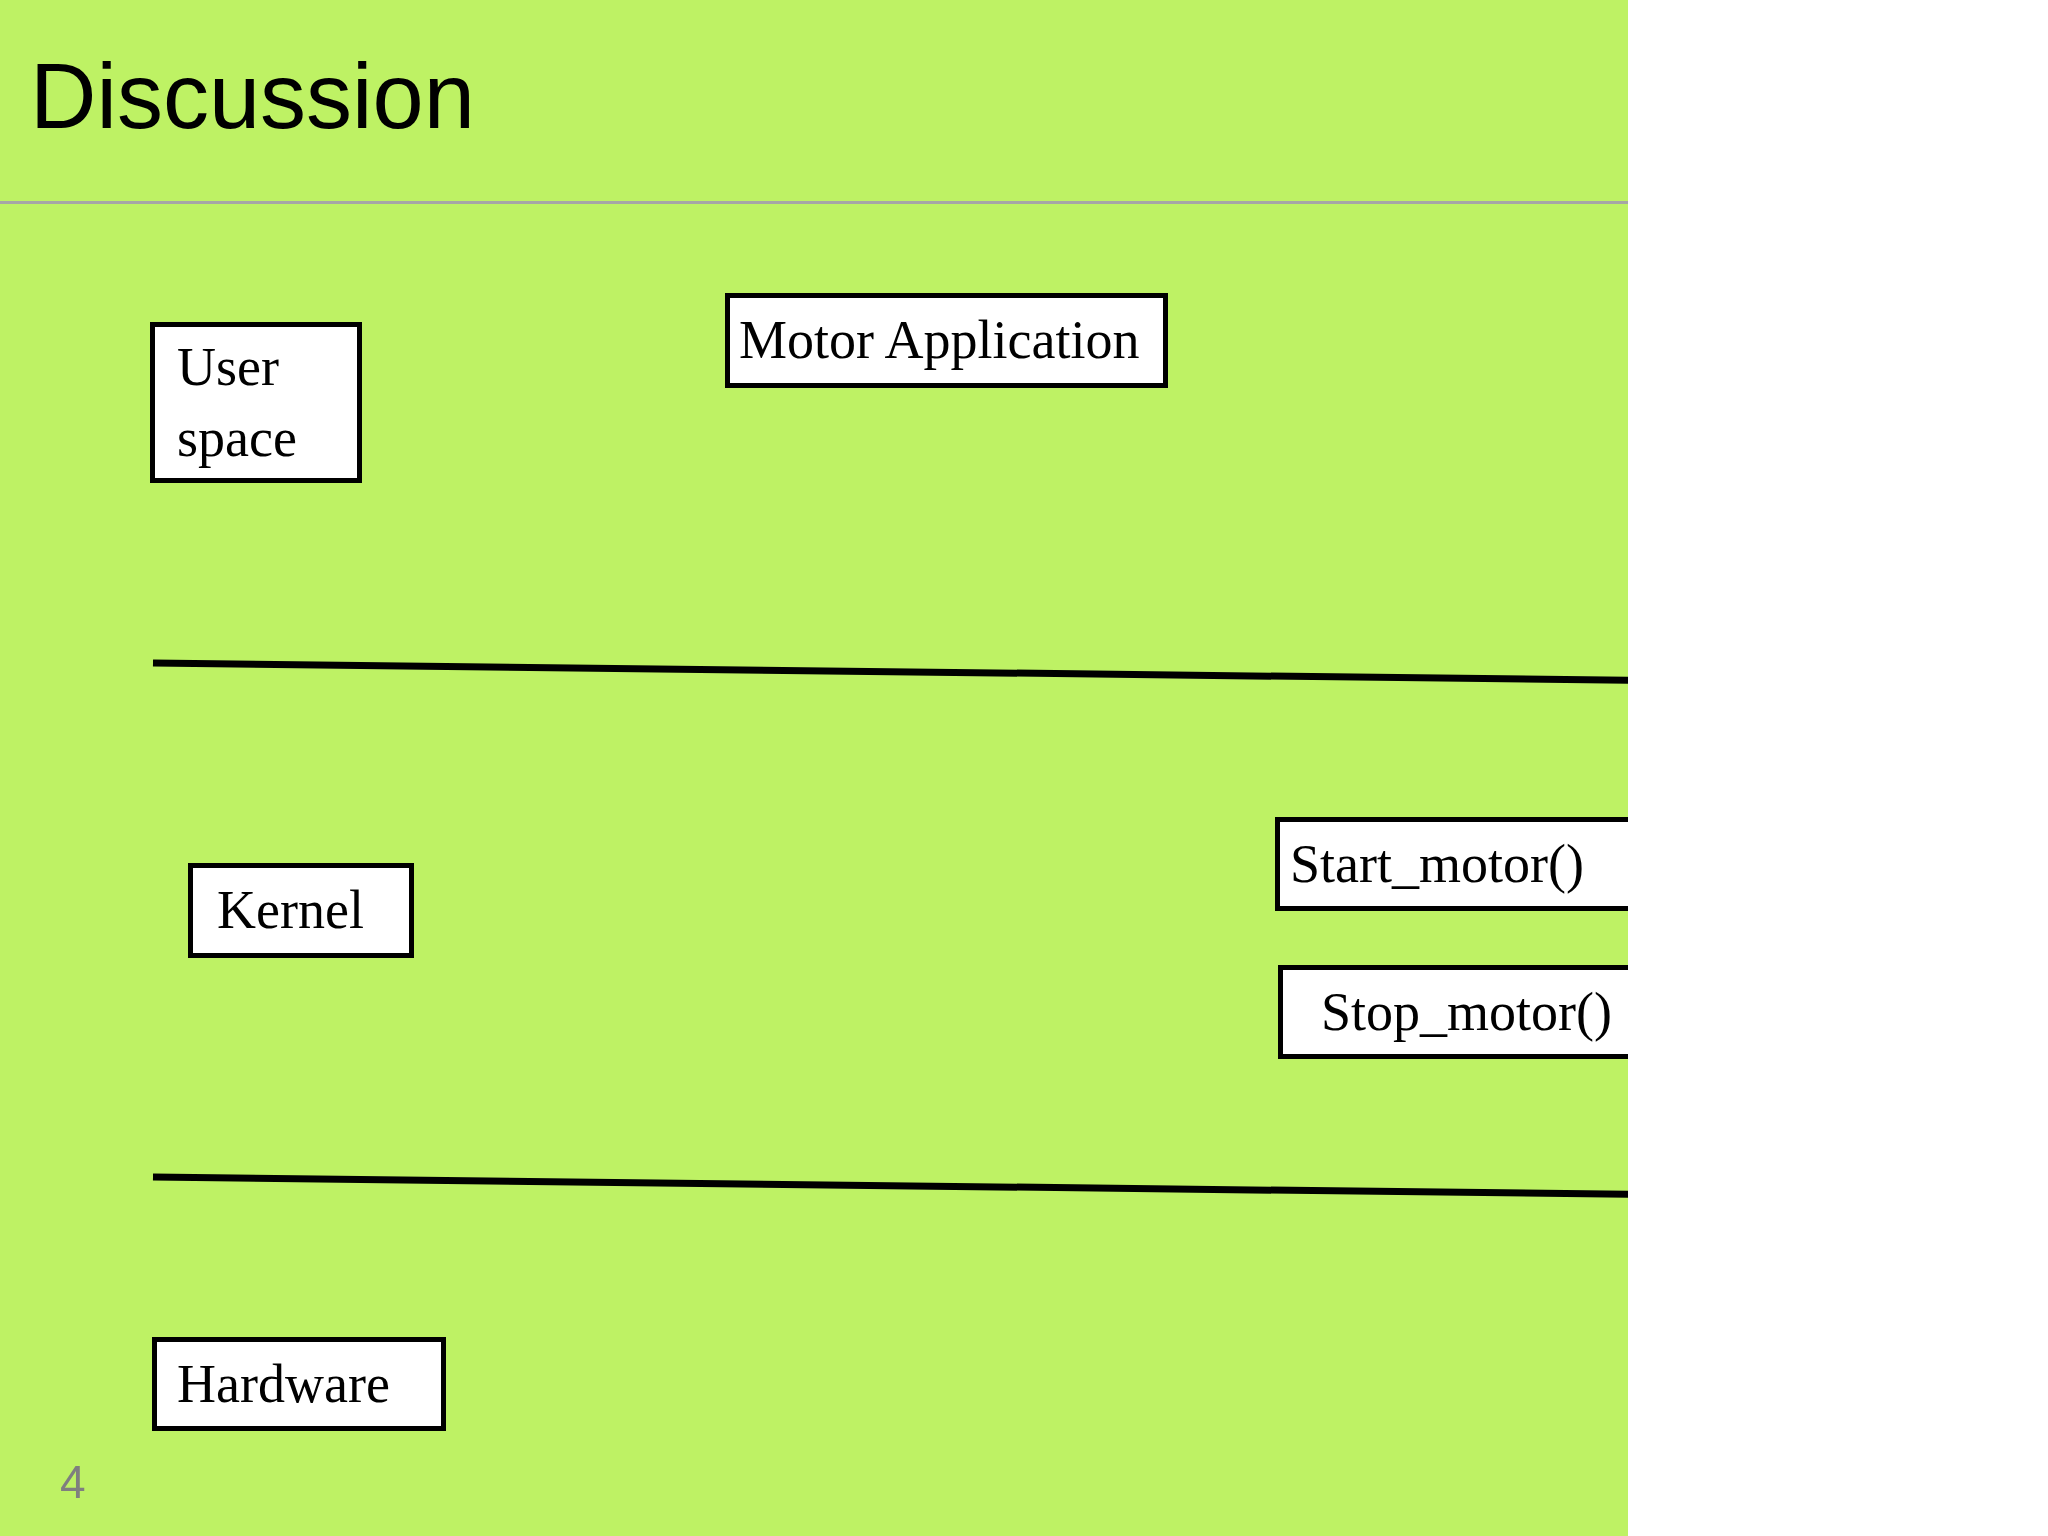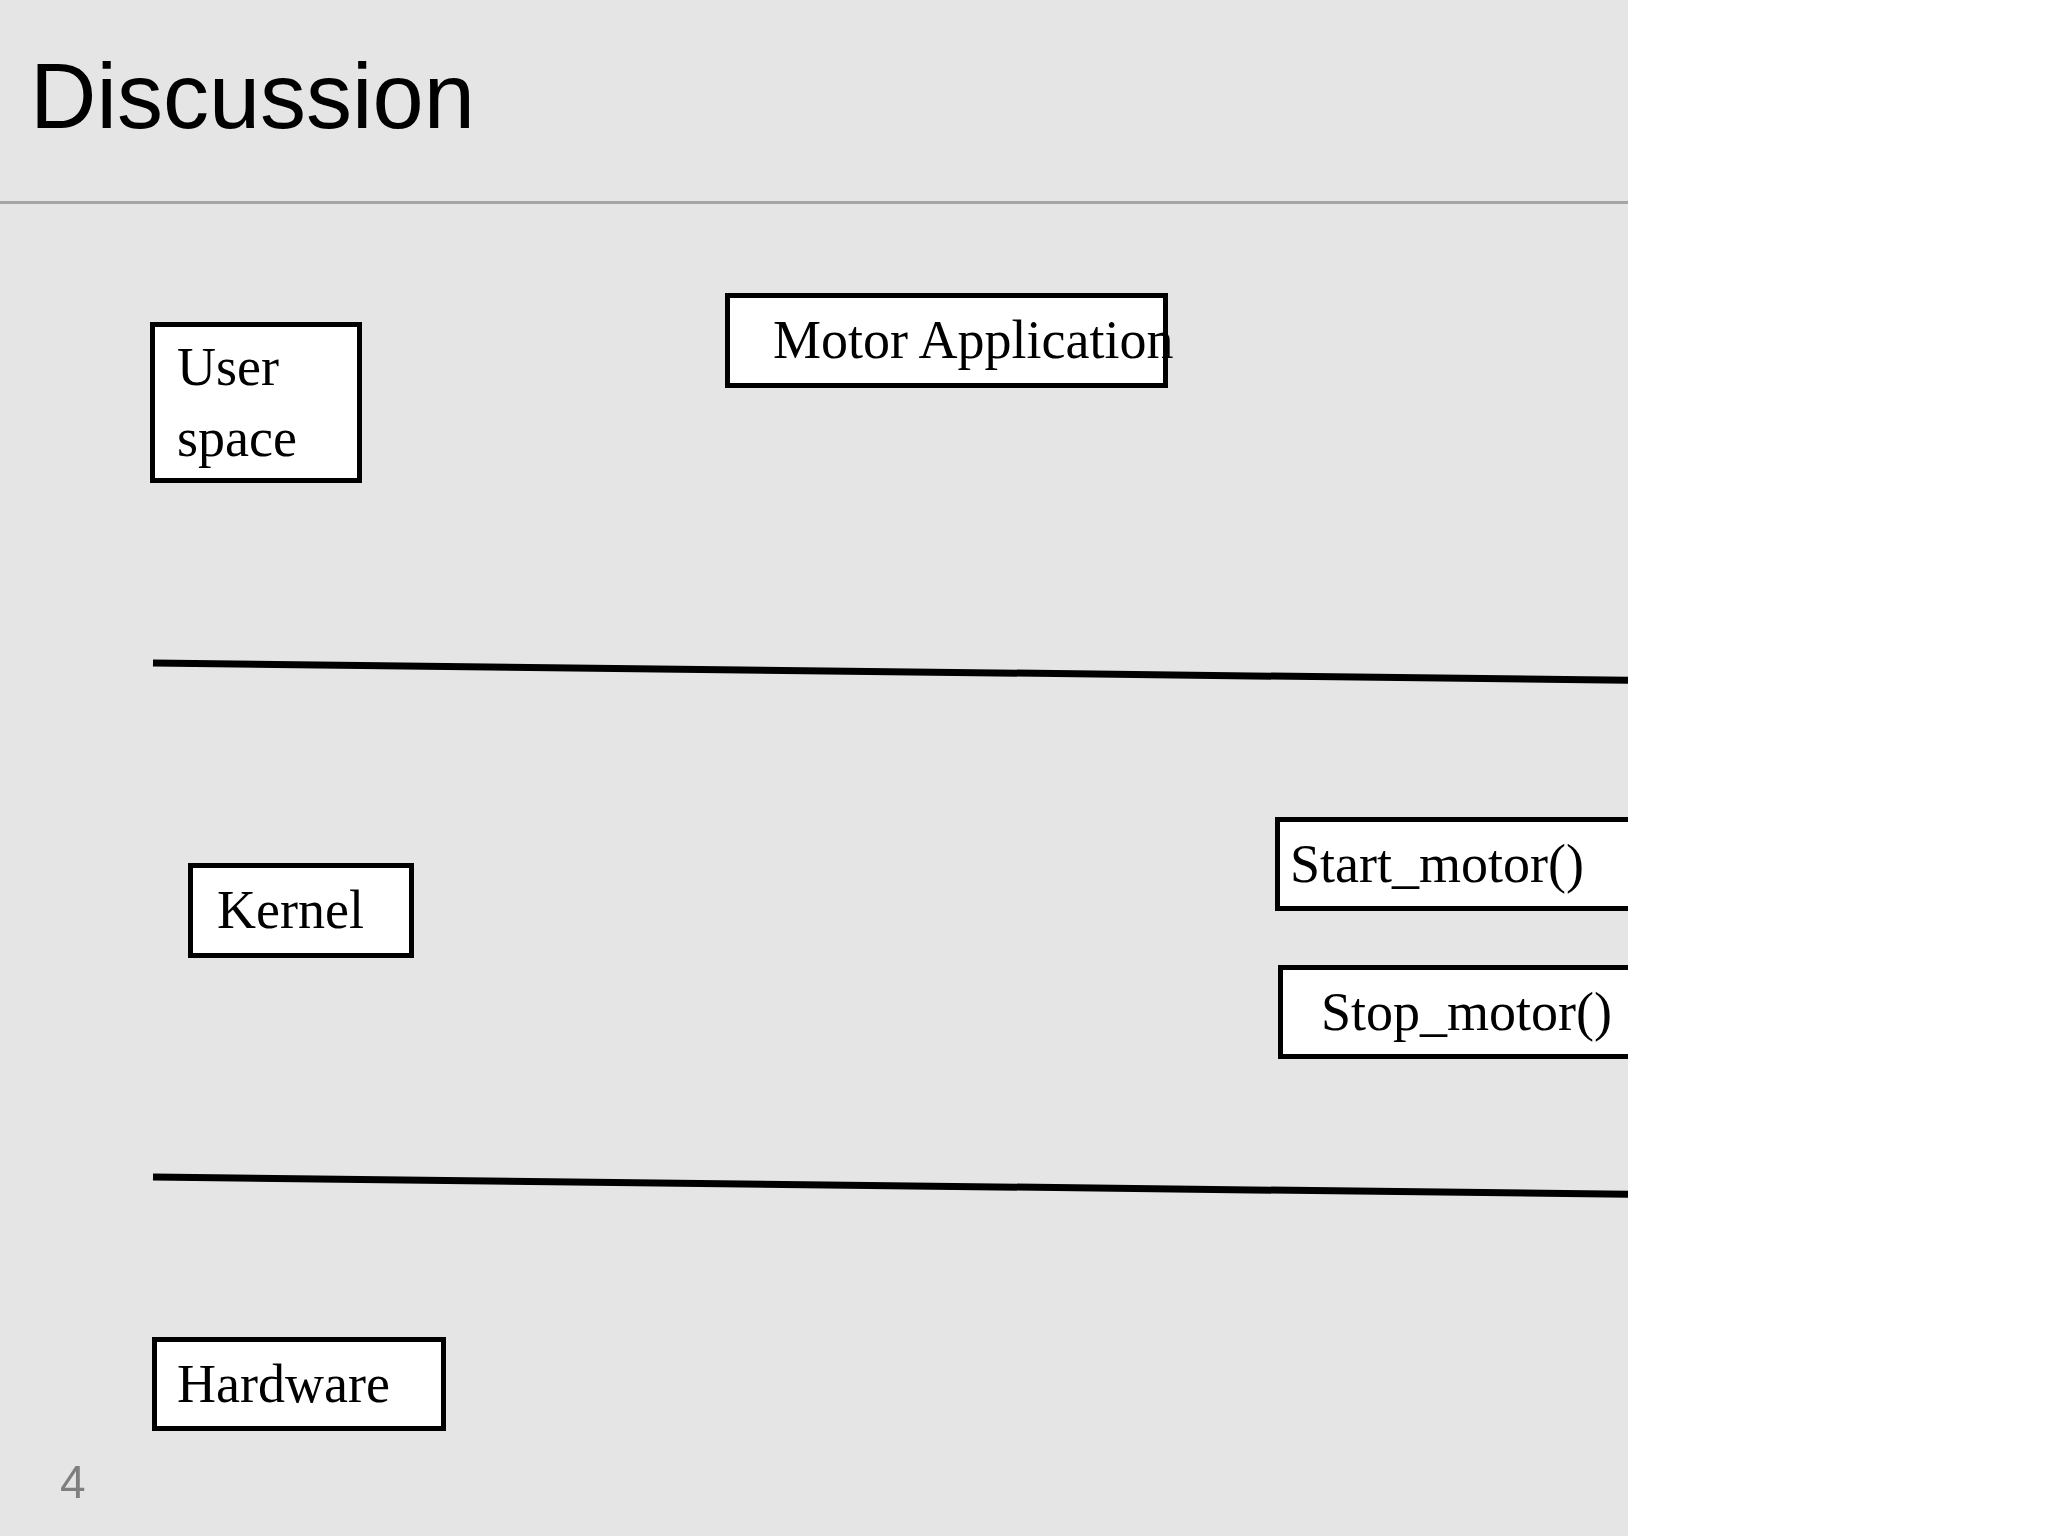--- a/index.html
+++ b/index.html
@@ -5,21 +5,21 @@
 <style>
   html, body {
     margin: 0;
     padding: 0;
     background: #ffffff;
   }
   .slide {
     position: relative;
     width: 1628px;
     height: 1536px;
-    background: #e5e5e5;
+    background: #bef264;
     font-family: "Liberation Sans", sans-serif;
     color: #000000;
     overflow: hidden;
   }
   .title {
     position: absolute;
     left: 30px;
     top: 48px;
     font-size: 92px;
     line-height: 1.05;
@@ -56,21 +56,21 @@
   }
   .box.align-left { justify-content: flex-start; }
   .box.align-center { justify-content: center; }
 
   #box-user-space {
     left: 150px; top: 322px; width: 212px; height: 161px;
     padding-left: 22px; padding-right: 8px;
   }
   #box-motor-application {
     left: 725px; top: 293px; width: 443px; height: 95px;
-    padding-left: 43px;
+    padding-left: 9px;
     white-space: nowrap;
   }
   #box-kernel {
     left: 168px; top: 863px; width: 226px; height: 95px;
     padding-left: 24px;
     white-space: nowrap;
     margin-left: 20px;
   }
   #box-start-motor {
     left: 1275px; top: 817px; width: 399px; height: 94px;

